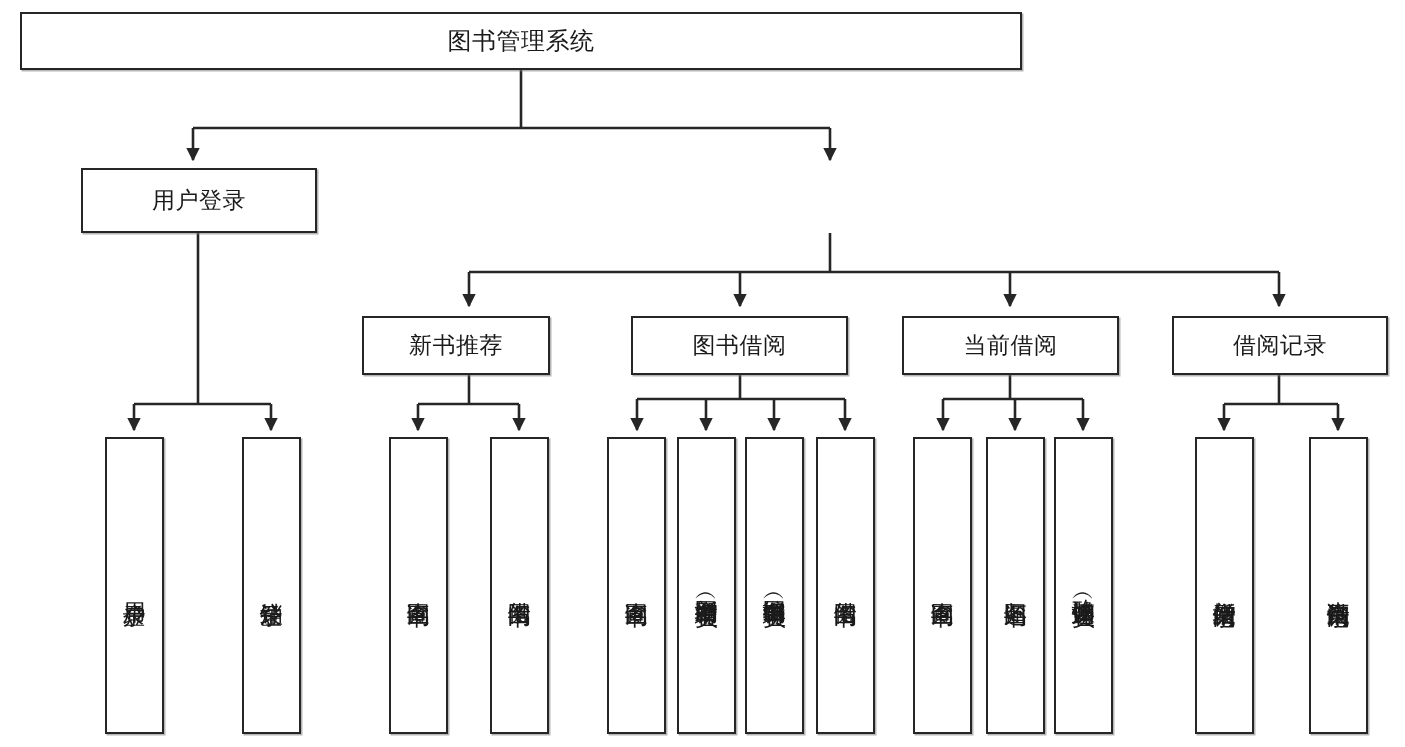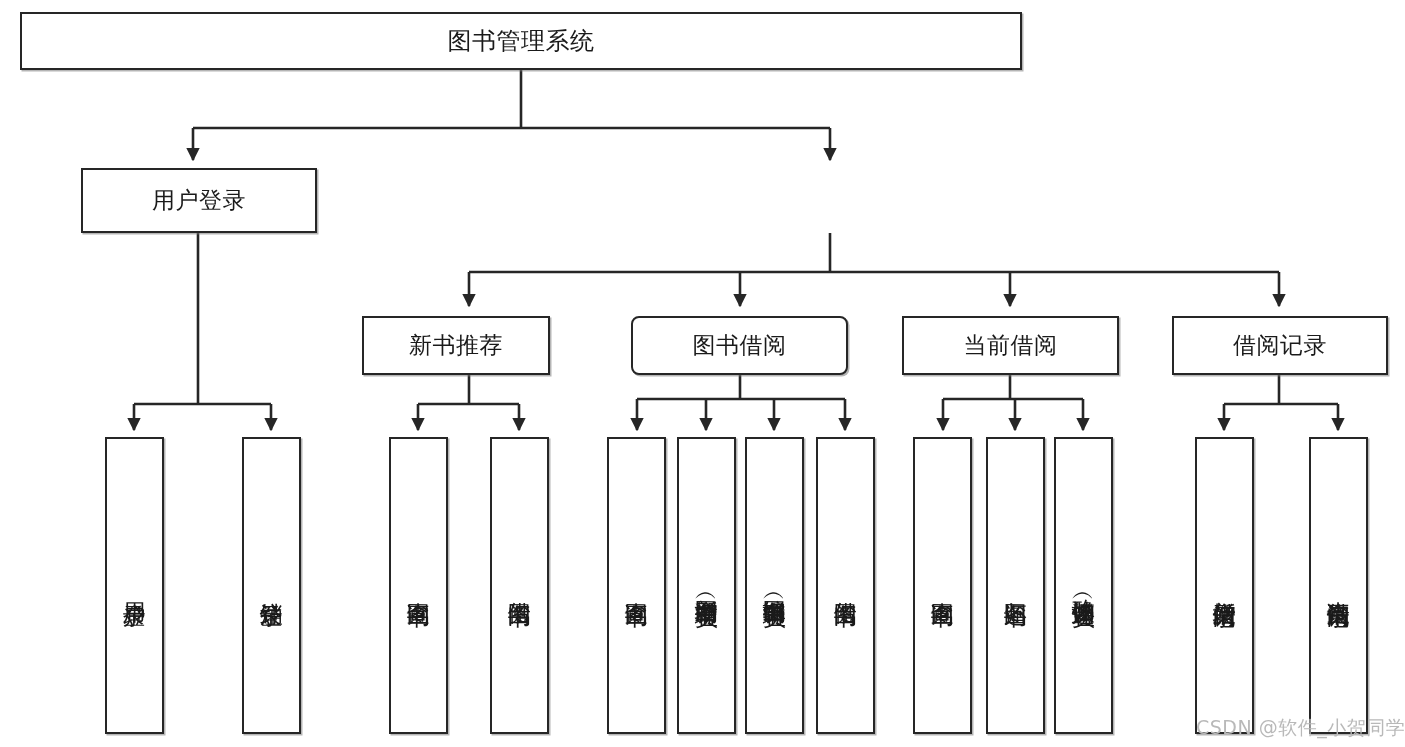--- a/index.html
+++ b/index.html
@@ -132,21 +132,21 @@
     <span class="label">图书管理系统</span>
   </div>
 
   <div class="node horiz" style="left:81px; top:168px; width:236px; height:65px;">
     <span class="label">用户登录</span>
   </div>
 
   <div class="node horiz" style="left:362px; top:316px; width:188px; height:59px;">
     <span class="label">新书推荐</span>
   </div>
-  <div class="node horiz" style="left:631px; top:316px; width:217px; height:59px;border-radius:8px;">
+  <div class="node horiz" style="left:631px; top:316px; width:217px; height:59px;">
     <span class="label">图书借阅</span>
   </div>
   <div class="node horiz" style="left:1172px; top:316px; width:216px; height:59px;">
     <span class="label">借阅记录</span>
   </div>
   <div class="node horiz" style="left:902px; top:316px; width:217px; height:59px;">
     <span class="label">当前借阅</span>
   </div>
 
   <div class="node vert" style="left:105px; top:437px; width:59px; height:297px;">
@@ -186,15 +186,14 @@
     <span class="label">确认归还（管理员）</span>
   </div>
 
   <div class="node vert" style="left:1195px; top:437px; width:59px; height:297px;">
     <span class="label">新增借阅记录</span>
   </div>
   <div class="node vert" style="left:1309px; top:437px; width:59px; height:297px;">
     <span class="label">查询借阅记录</span>
   </div>
 
-  <div class="watermark" style="left:1196px; top:715px;">CSDN @软件_小贺同学</div>
 
 </div>
 
 </body></html>

